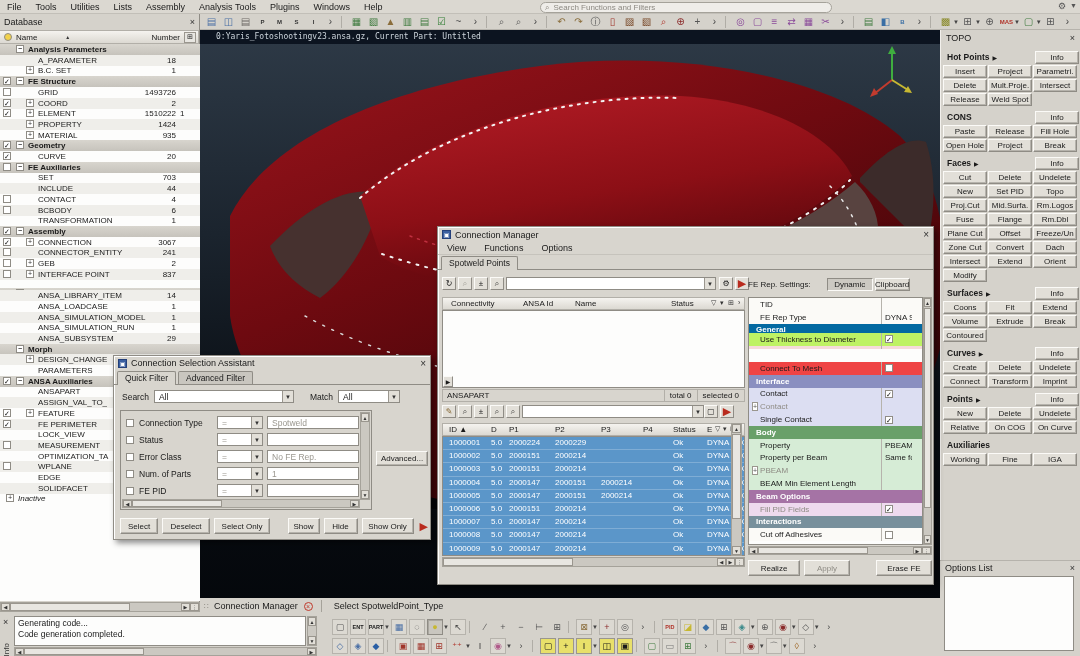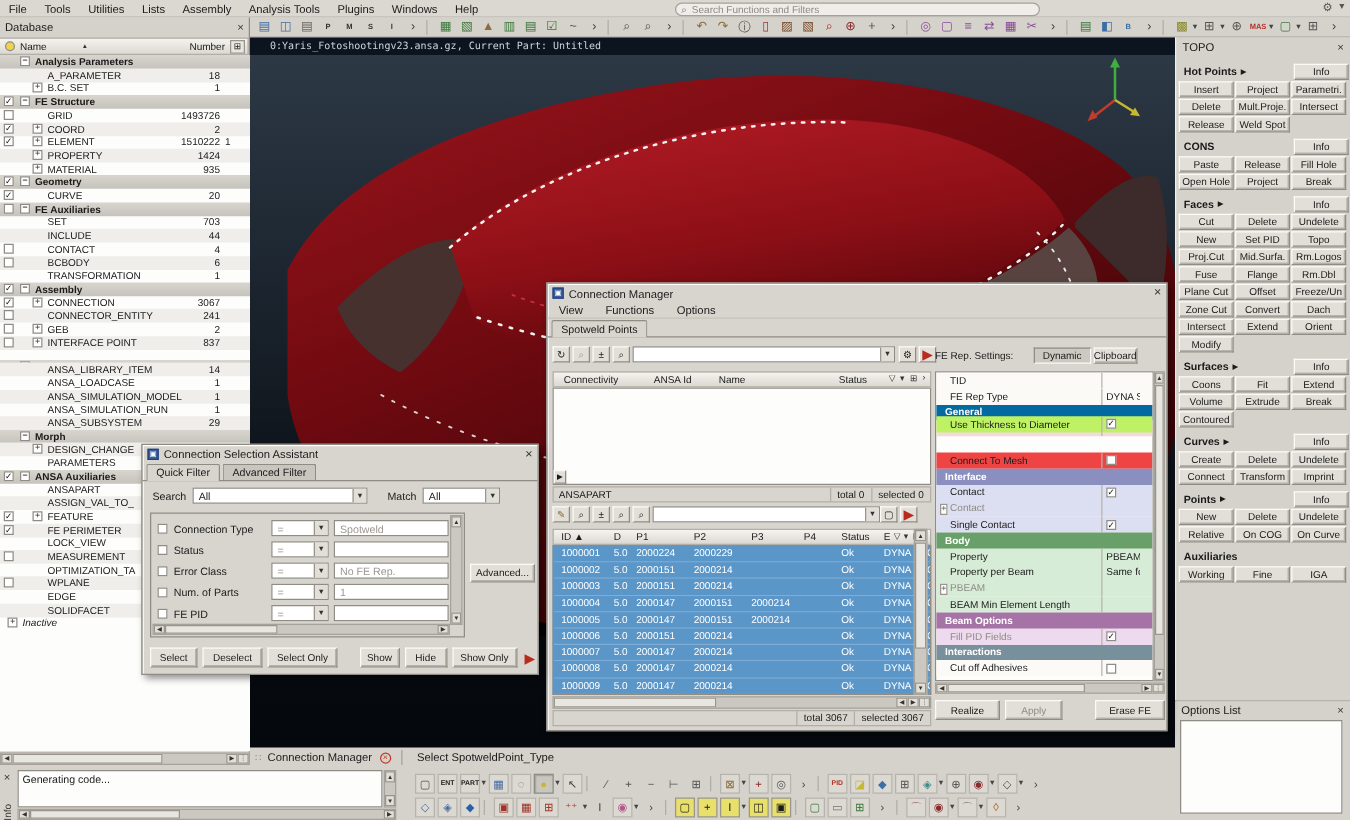--- a/index.html
+++ b/index.html
@@ -622,20 +622,21 @@
     <span class="xcirc">×</span>
     <span class="divider"></span>
     <span>Select SpotweldPoint_Type</span>
   </div>
 
   <div id="info-panel">
     <span id="info-close">×</span>
     <span id="info-vlabel">Info</span>
     <div id="info-box">
       <div>Generating code...</div>
+      <div>Code generation completed.</div>
     </div>
     <div id="info-vscroll" class="sb-v">
       <span class="arr">▲</span>
       <span class="arr" style="position:absolute;bottom:0">▼</span>
     </div>
     <div id="info-hscroll" class="sb-h">
       <span class="arr">◀</span>
       <span class="thumb" style="width:120px"></span>
       <span class="arr" style="margin-left:auto">▶</span>
     </div>
@@ -864,24 +865,20 @@
     <div class="sb-v" style="left:293px;top:196px;width:11px;height:133px">
       <span class="arr">▲</span>
       <span class="thumb" style="position:absolute;top:10px;height:85px"></span>
       <span class="arr" style="position:absolute;bottom:0">▼</span>
     </div>
     <div class="sb-h" style="position:absolute;left:4px;top:330px;width:303px;height:10px">
       <span class="thumb" style="width:130px"></span>
       <span class="arr" style="margin-left:auto">◀</span>
       <span class="arr">▶</span>
       <span class="arr">⋮</span>
-    </div>
-    <div class="statusbar" style="left:4px;top:341px;width:303px">
-      <span class="seg" style="margin-left:auto">total 3067</span>
-      <span class="seg">selected 3067</span>
     </div>
 
     <div style="position:absolute;left:310px;top:51px;width:183px;display:flex;align-items:center;font-size:8px">
       <span>FE Rep. Settings:</span>
       <span class="btn pressed" style="width:46px;margin-left:16px">Dynamic</span>
       <span class="btn" style="width:35px;margin-left:2px">Clipboard</span>
     </div>
     <div class="list-white" style="left:310px;top:70px;width:175px;height:248px;overflow:hidden" id="ferep-grid">
         <div class="grid-row" style="top: 0px; background: rgb(251, 250, 247);">
           <span class="lbl"><span>TID</span></span>

